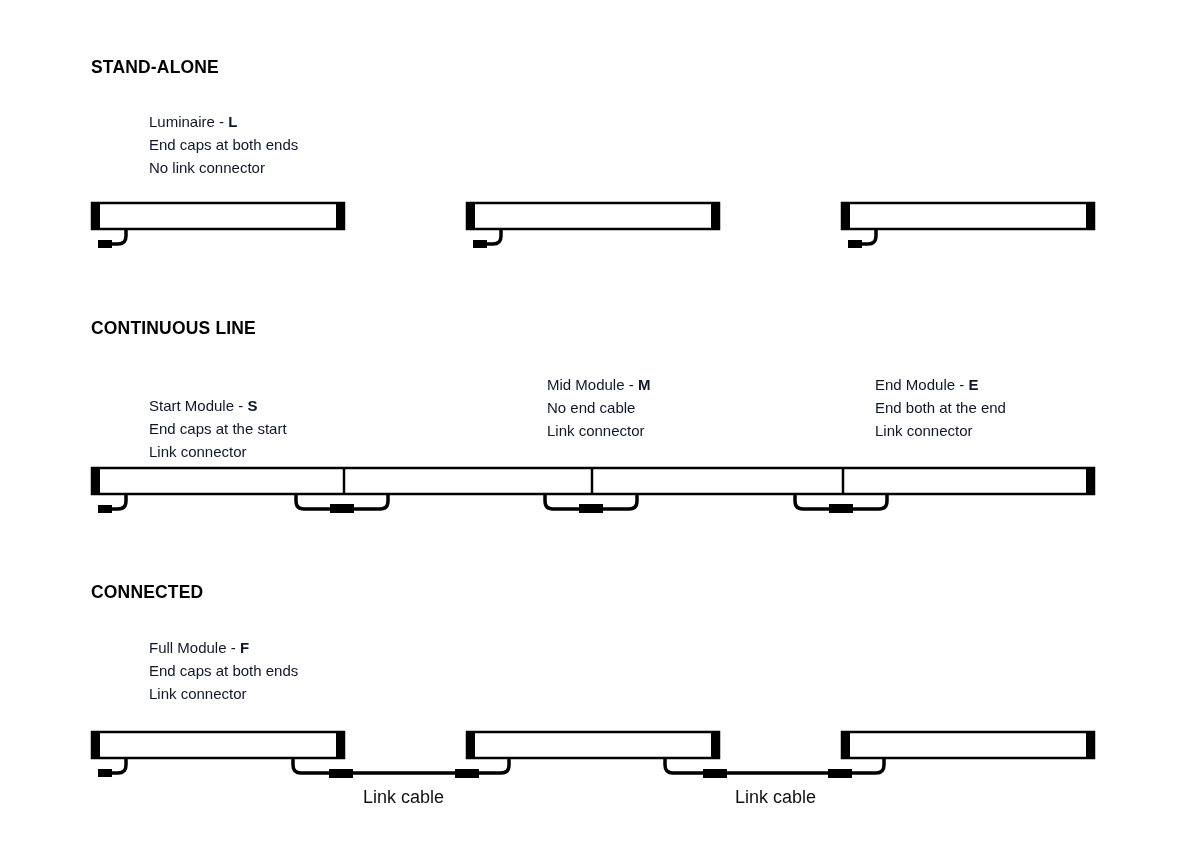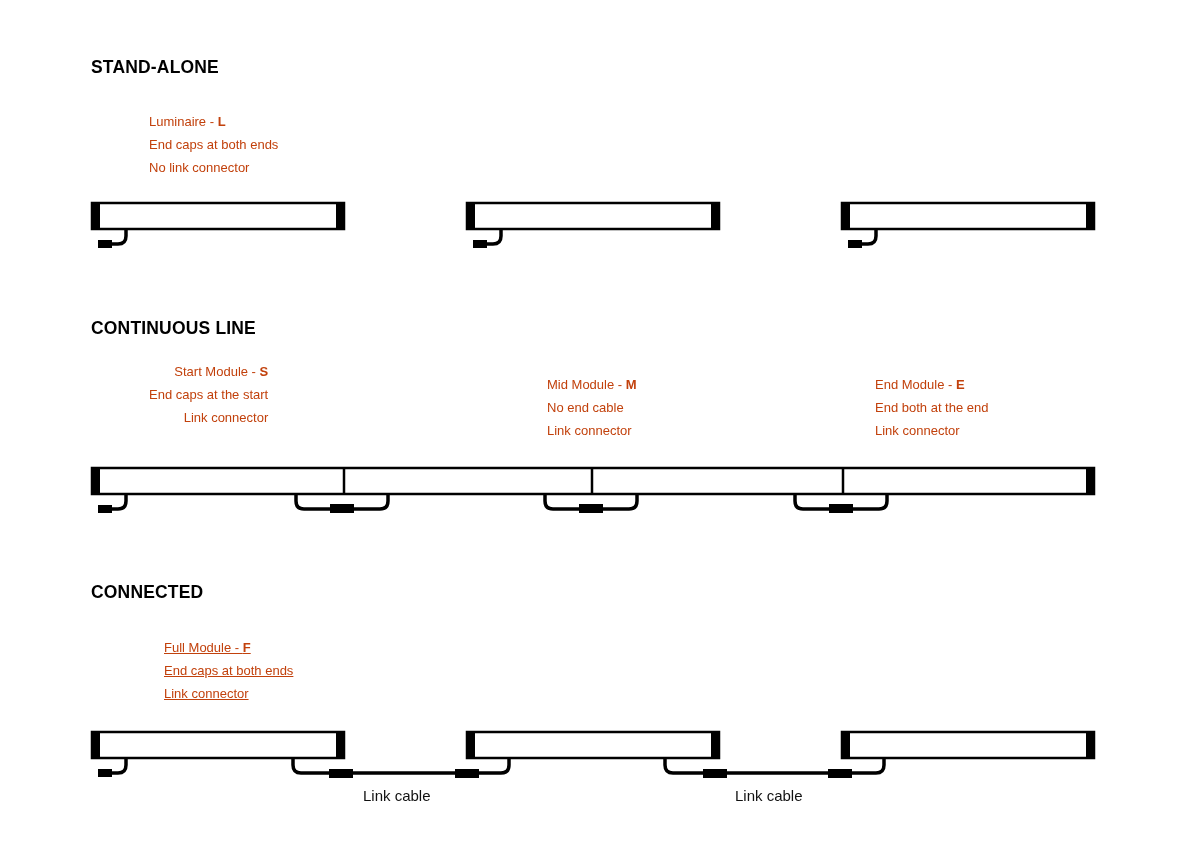--- a/index.html
+++ b/index.html
@@ -20,29 +20,29 @@
     font-weight: bold;
     font-size: 19px;
     letter-spacing: 0.2px;
     color: #000;
     white-space: nowrap;
     transform: scaleX(0.92);
     transform-origin: left center;
   }
   .desc {
     position: absolute;
-    font-size: 13px;
+    font-size: 15px;
     line-height: 23px;
-    color: #c2410c;
+    color: #0f172a;
     white-space: nowrap;
   }
   .desc b { font-weight: bold; }
   .cable-label {
     position: absolute;
-    font-size: 15px;
+    font-size: 18px;
     color: #111;
     white-space: nowrap;
   }
   .module-letter {
     position: absolute;
     font-size: 15px;
     font-weight: bold;
     color: #000;
     white-space: nowrap;
   }
@@ -65,21 +65,21 @@
   <span>End caps at both ends</span><br>
   <span>No link connector</span>
 </div>
 
 <div class="module-letter" style="left:103px; top:205px;">L</div>
 <div class="module-letter" style="left:478px; top:205px;">L</div>
 <div class="module-letter" style="left:853px; top:205px;">L</div>
 
 <div class="section-title" style="left:91px; top:317px;">CONTINUOUS LINE</div>
 
-<div class="desc" style="left:149px; top:360px;text-align:right;">
+<div class="desc" style="left:149px; top:394px;">
   <span><span>Start Module - </span><b>S</b></span><br>
   <span>End caps at the start</span><br>
   <span>Link connector</span>
 </div>
 
 <div class="desc" style="left:547px; top:373px;">
   <span><span>Mid Module - </span><b>M</b></span><br>
   <span>No end cable</span><br>
   <span>Link connector</span>
 </div>
@@ -90,21 +90,21 @@
   <span>Link connector</span>
 </div>
 
 <div class="module-letter" style="left:106px; top:471px;">S</div>
 <div class="module-letter" style="left:354px; top:471px;">M</div>
 <div class="module-letter" style="left:602px; top:471px;">M</div>
 <div class="module-letter" style="left:853px; top:471px;">E</div>
 
 <div class="section-title" style="left:91px; top:581px;">CONNECTED</div>
 
-<div class="desc" style="left:164px; top:636px;text-decoration:underline;">
+<div class="desc" style="left:149px; top:636px;">
   <span><span>Full Module - </span><b>F</b></span><br>
   <span>End caps at both ends</span><br>
   <span>Link connector</span>
 </div>
 
 <div class="module-letter" style="left:103px; top:734px;">F</div>
 <div class="module-letter" style="left:478px; top:734px;">F</div>
 <div class="module-letter" style="left:853px; top:734px;">L</div>
 
 <div class="cable-label" style="left:363px; top:787px;">Link cable</div>

